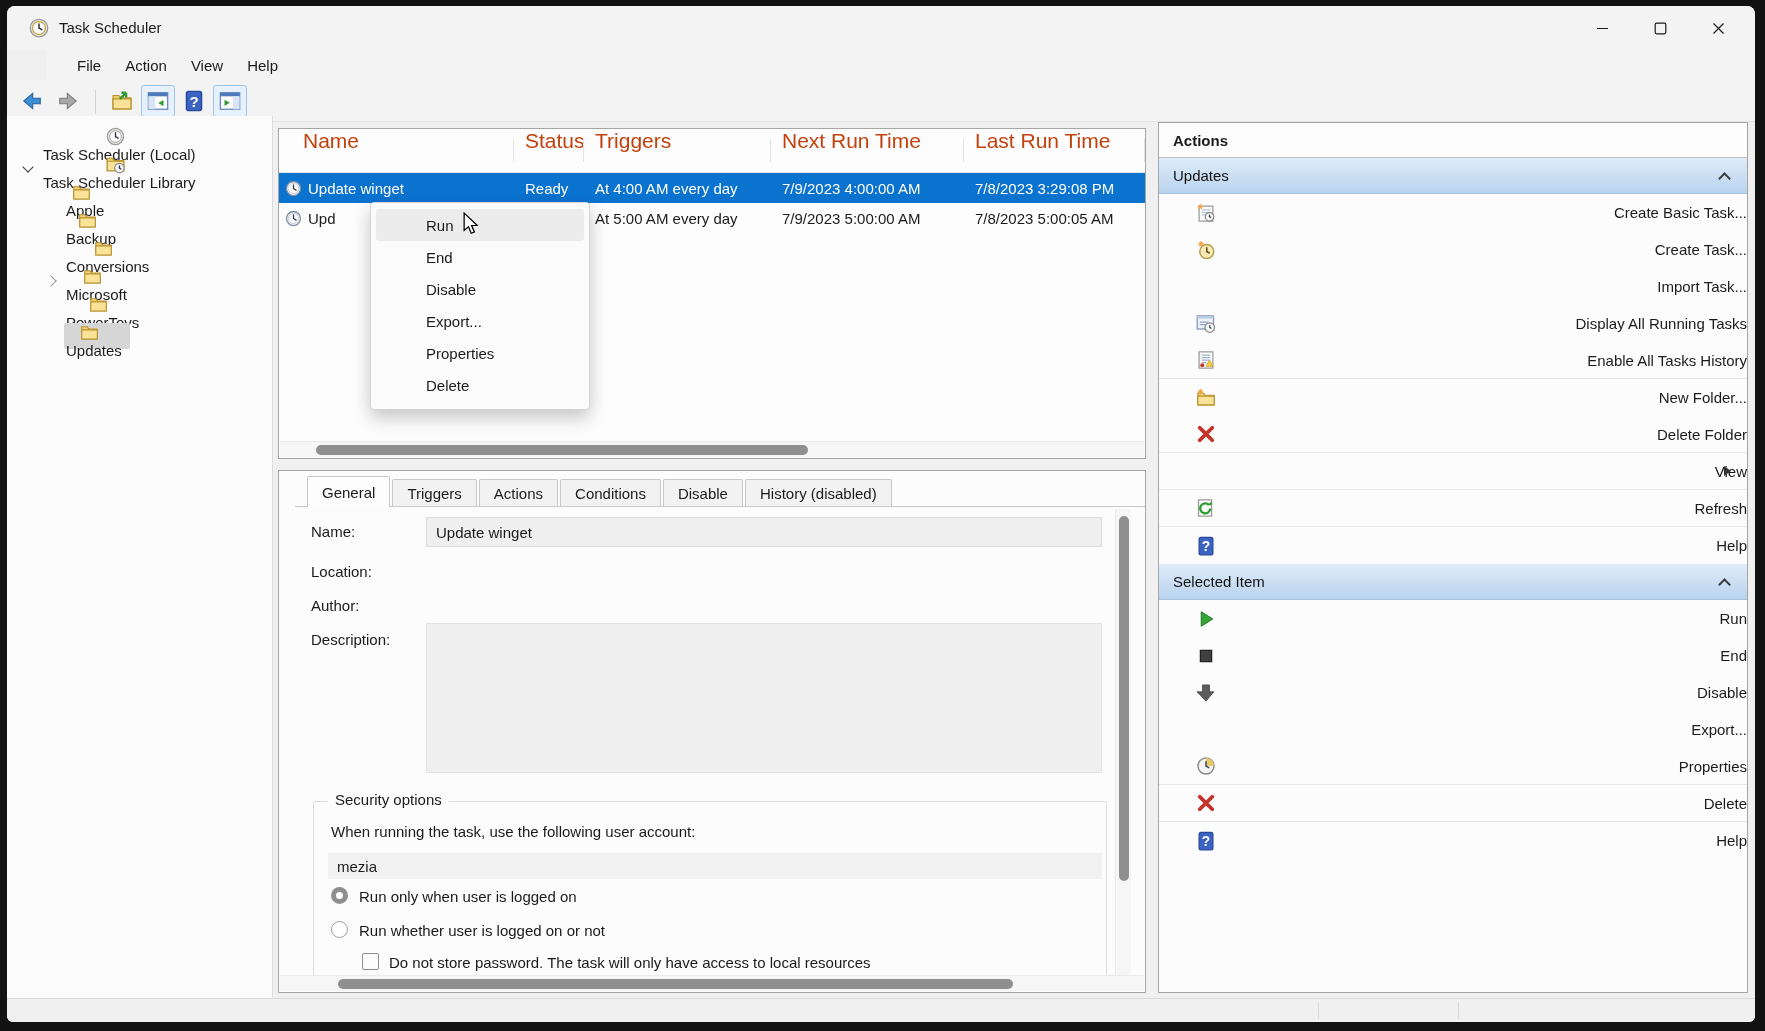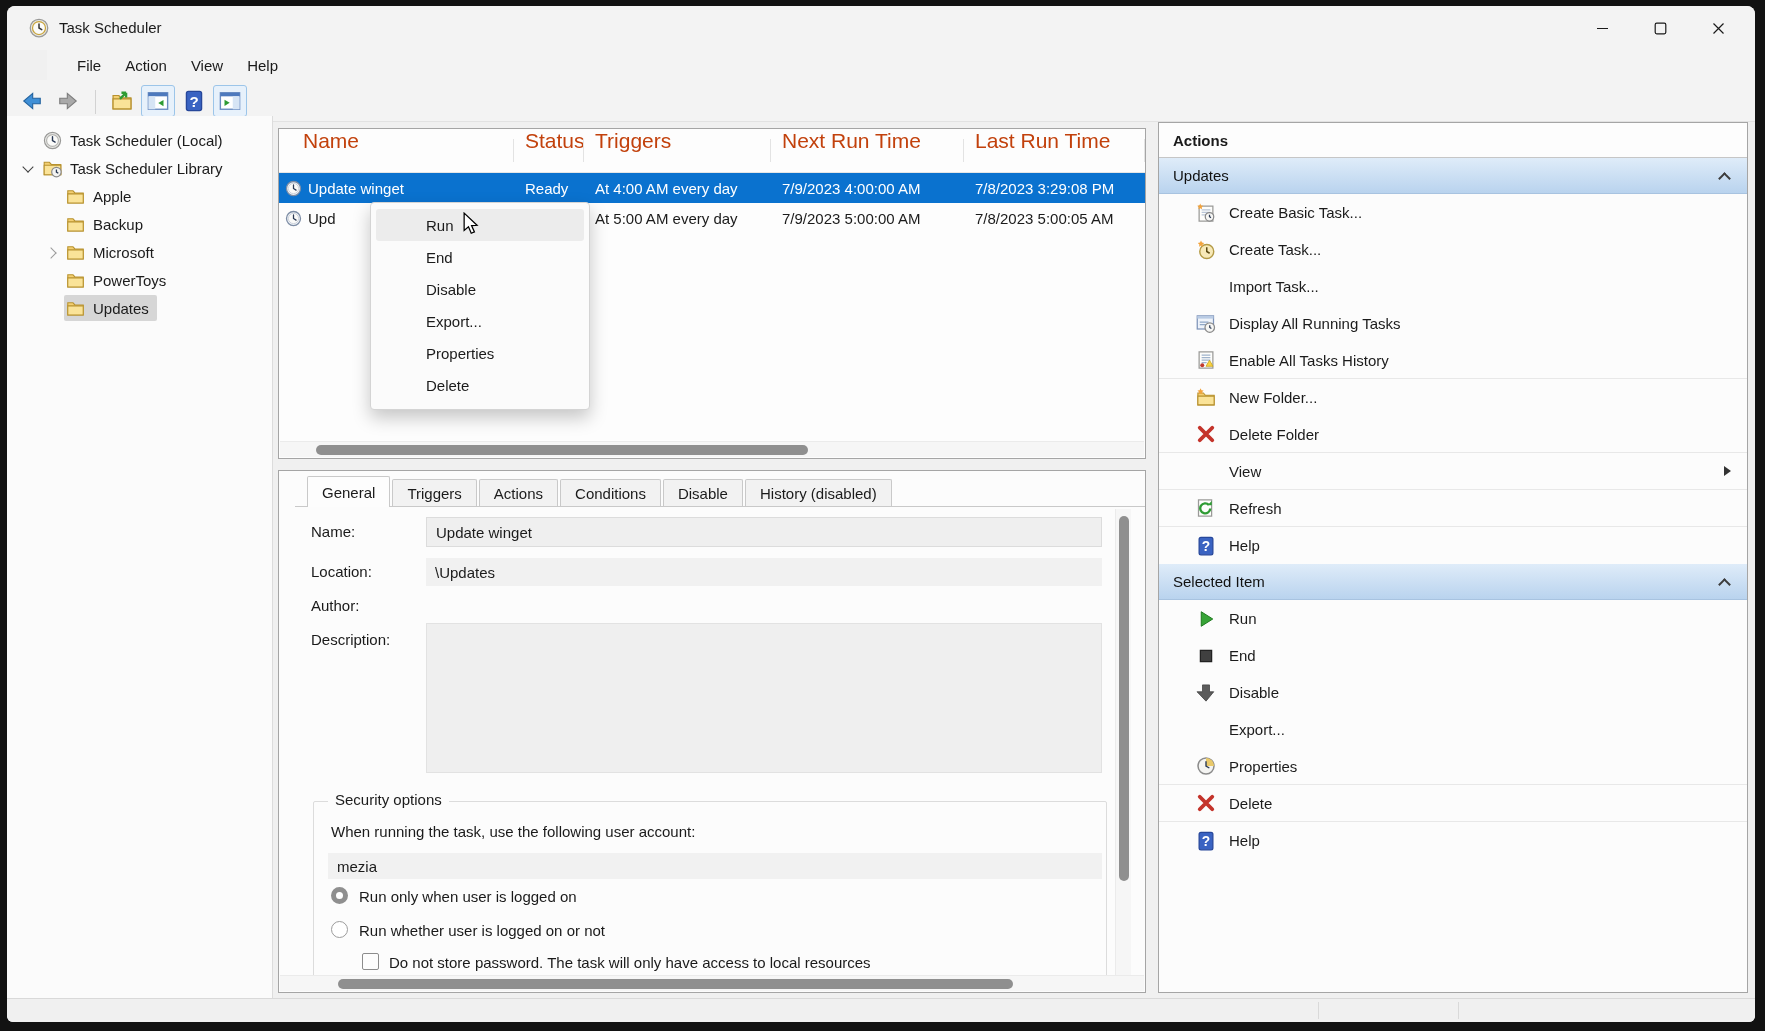--- a/index.html
+++ b/index.html
@@ -31,21 +31,21 @@
   
   .tree-pane{position:absolute;left:0;top:110px;width:266px;height:882px;background:#fbfbfb;border-right:1px solid #dcdcdc;padding-top:10px;}
   .tree-row{height:28px;display:flex;align-items:center;font-size:15px;position:relative;}
   .tree-row .exp{width:10px;height:10px;margin-right:8px;flex:0 0 auto;position:relative;}
   .tree-row .exp::before{content:'';position:absolute;left:1px;top:0;width:7px;height:7px;}
   .tree-row .exp.exp-open::before{border-right:1.7px solid #3f3f3f;border-bottom:1.7px solid #3f3f3f;transform:rotate(45deg);}
   .tree-row .exp.exp-closed::before{border-right:1.7px solid #9b9b9b;border-bottom:1.7px solid #9b9b9b;transform:rotate(-45deg);top:2px;}
   .tree-row.lvl-0{padding-left:16px;}
   .tree-row.lvl-1{padding-left:16px;}
   .tree-row.lvl-2{padding-left:39px;}
-  .tree-hl{display:flex;align-items:center;height:26px;padding:0 8px 0 2px;border-radius:2px;}
+  .tree-hl{display:flex;align-items:center;height:26px;padding:0 8px 0 2px;border-radius:2px;flex-direction:column;}
   .tree-hl.selected{background:#d6d6d6;}
   .tree-ic{width:19px;height:19px;margin-right:8px;flex:0 0 auto;}
   .tree-ic svg{width:100%;height:100%;display:block;}
   
   .tasklist-pane{left:271px;top:122px;width:868px;height:331px;}
   .tl-header{position:absolute;left:0;top:0;right:0;height:44px;border-bottom:1px solid #e6e6e6;display:flex;background:#fdfdfd;}
   .tl-hcell{position:relative;font-size:21px;display:flex;align-items:flex-start;padding-left:11px;color:#c2410c;}
   .tl-hcell::after{content:'';position:absolute;right:0;top:10px;bottom:10px;width:1px;background:#e3e3e3;}
   .tl-hcell.i0{width:235px;padding-left:24px;}
   .tl-hcell.i1{width:70px;}
@@ -82,21 +82,21 @@
   .vscroll{position:absolute;width:16px;background:#f6f6f6;border-left:1px solid #ebebeb;}
   .vthumb{position:absolute;left:3px;width:10px;background:#8f8f8f;border-radius:5px;}
   
   .actions-pane{left:1151px;top:116px;width:590px;height:871px;background:#fcfcfc;}
   .ap-title{position:absolute;left:0;top:0;right:0;height:35px;display:flex;align-items:center;padding-left:14px;
     font-size:15px;font-weight:bold;border-bottom:1px solid #c6c6c6;background:#fdfdfd;}
   .ap-group-hdr{height:36px;display:flex;align-items:center;padding-left:14px;font-size:15px;color:#111;
     background:linear-gradient(#dfecf9,#b9d3ee);border-bottom:1px solid #a8c3e0;position:relative;}
   .ap-group-hdr .chev-up{position:absolute;right:18px;top:16px;width:9px;height:9px;border-left:2px solid #3c3c3c;border-top:2px solid #3c3c3c;transform:rotate(45deg);}
   .ap-items{}
-  .ap-item{height:37px;display:flex;align-items:center;position:relative;font-size:15px;}
+  .ap-item{height:37px;display:flex;align-items:center;position:relative;font-size:15px;justify-content:flex-end;}
   .ap-item.sep-after{border-bottom:1px solid #e8e8e8;}
   .ap-item .ap-ic{position:absolute;left:37px;width:20px;height:20px;}
   .ap-item .ap-ic svg{width:100%;height:100%;display:block;}
   .ap-item .ap-label{margin-left:70px;}
   .ap-item.has-chevron::after{content:'';position:absolute;right:16px;top:13px;width:0;height:0;
     border-left:7px solid #333;border-top:5px solid transparent;border-bottom:5px solid transparent;}
   
   .ctx-menu{position:absolute;left:363px;top:196px;width:220px;height:208px;background:#fbfbfb;
     border:1px solid #d4d4d4;border-radius:4px;box-shadow:0 8px 18px rgba(0,0,0,.22);z-index:50;padding-top:6px;}
   .ctx-item{height:32px;margin:0 5px;display:flex;align-items:center;padding-left:50px;font-size:15px;border-radius:3px;}
@@ -237,20 +237,32 @@
         <span class="tree-hl">
           <span class="tree-ic">
             <svg viewBox="0 0 16 16">
               <path d="M1.5 3.2h4.4l1.6 1.8h7v8.4h-13z" fill="#f3cf72" stroke="#b8922f" stroke-width="0.9"></path>
               <path d="M1.5 5.8h13v7.6h-13z" fill="#fae398" stroke="#b8922f" stroke-width="0.9"></path>
             </svg>
           </span>
           <span>Backup</span>
         </span>
       </div>
+      <div class="tree-row i4 lvl-2">
+        <span class="exp exp-none"></span>
+        <span class="tree-hl">
+          <span class="tree-ic">
+            <svg viewBox="0 0 16 16">
+              <path d="M1.5 3.2h4.4l1.6 1.8h7v8.4h-13z" fill="#f3cf72" stroke="#b8922f" stroke-width="0.9"></path>
+              <path d="M1.5 5.8h13v7.6h-13z" fill="#fae398" stroke="#b8922f" stroke-width="0.9"></path>
+            </svg>
+          </span>
+          <span>Conversions</span>
+        </span>
+      </div>
       <div class="tree-row i5 lvl-2">
         <span class="exp exp-closed"></span>
         <span class="tree-hl">
           <span class="tree-ic">
             <svg viewBox="0 0 16 16">
               <path d="M1.5 3.2h4.4l1.6 1.8h7v8.4h-13z" fill="#f3cf72" stroke="#b8922f" stroke-width="0.9"></path>
               <path d="M1.5 5.8h13v7.6h-13z" fill="#fae398" stroke="#b8922f" stroke-width="0.9"></path>
             </svg>
           </span>
           <span>Microsoft</span>
@@ -391,23 +403,20 @@
           <span>History (disabled)</span>
         </div>
       </div>
 
     <span class="fld-label" style="left:32px;top:52px;">Name:</span>
     <div class="fld-box" style="left:147px;top:46px;width:676px;height:30px;border:1px solid #dcdcdc;">
         <span>Update winget</span>
       </div>
 
     <span class="fld-label" style="left:32px;top:92px;">Location:</span>
-    <div class="fld-box" style="left:147px;top:87px;width:676px;height:28px;background:#f1f1f1;">
-        <span>\Updates</span>
-      </div>
 
     <span class="fld-label" style="left:32px;top:126px;">Author:</span>
     <span class="fld-label" style="left:147px;top:126px;"></span>
 
     <span class="fld-label" style="left:32px;top:160px;">Description:</span>
     <div class="fld-box" style="left:147px;top:152px;width:676px;height:150px;border:1px solid #e2e2e2;align-items:flex-start;">
         <span></span>
       </div>
 
     <div class="groupbox" style="left:34px;top:330px;width:794px;height:176px;">

